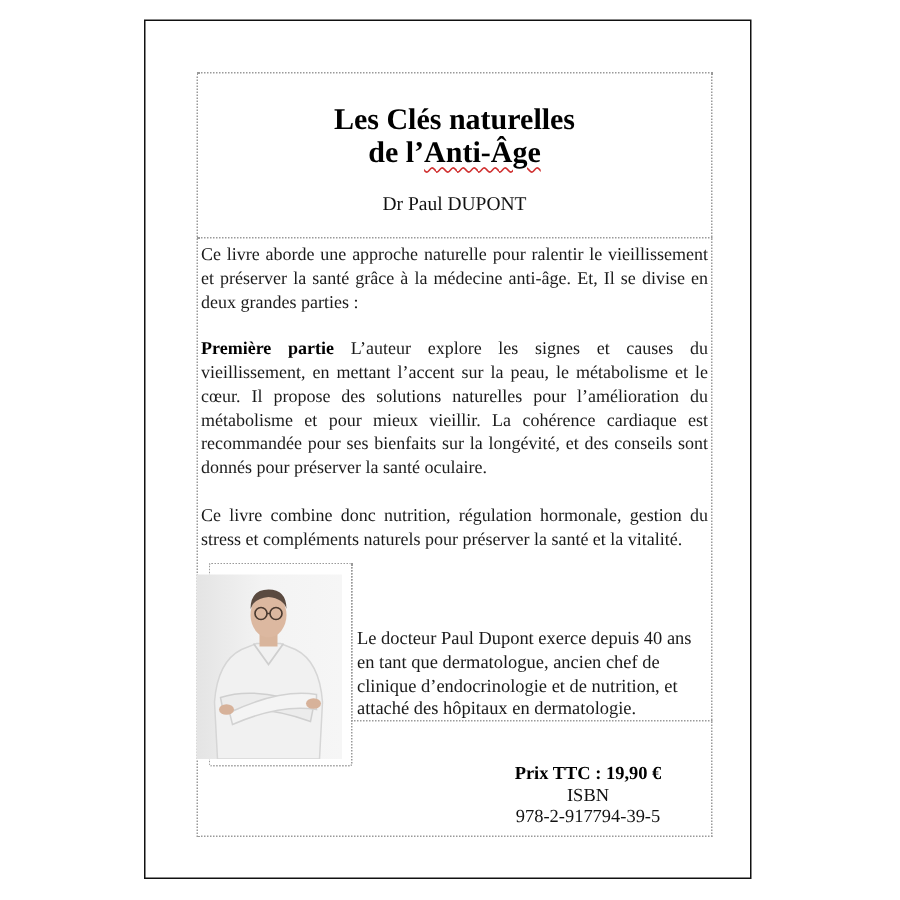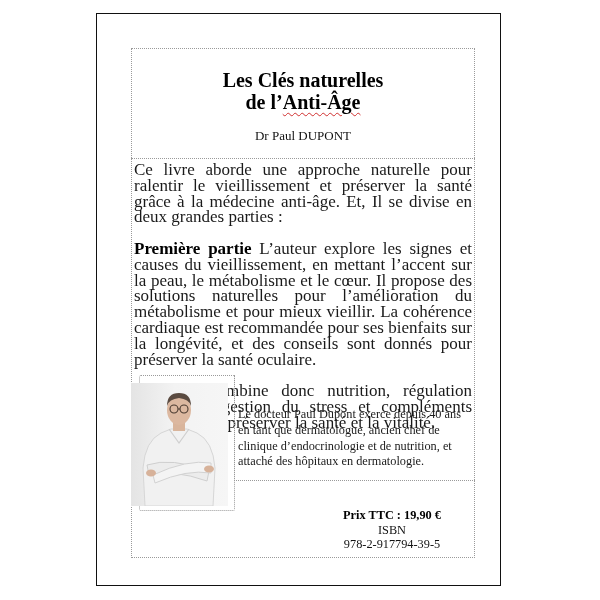--- a/index.html
+++ b/index.html
@@ -68,21 +68,21 @@
       top: 158px;
       width: 344px;
       height: 0;
       border-top: 1px dotted #9a9a9a;
     }
     .body-text {
       position: absolute;
       left: 134px;
       top: 162px;
       width: 338px;
-      font-size: 17px;
+      font-size: 12px;
       line-height: 15.8px;
       text-align: justify;
       color: #1a1a1a;
     }
     .body-text p { margin: 0; }
     .body-text .gap { height: 15.8px; }
     .body-text b { color: #000; }
     .photo-frame {
       position: absolute;
       left: 139px;
@@ -108,21 +108,21 @@
       top: 375px;
       width: 241px;
       height: 106px;
       border-left: 1px dotted #9a9a9a;
       border-bottom: 1px dotted #9a9a9a;
       box-sizing: border-box;
     }
     .bio-text {
       position: absolute;
       left: 238px;
-      top: 407px;
+      top: 418px;
       width: 230px;
       font-size: 12.3px;
       line-height: 15.8px;
       color: #1a1a1a;
     }
     .price-block {
       position: absolute;
       left: 312px;
       top: 508px;
       width: 160px;

